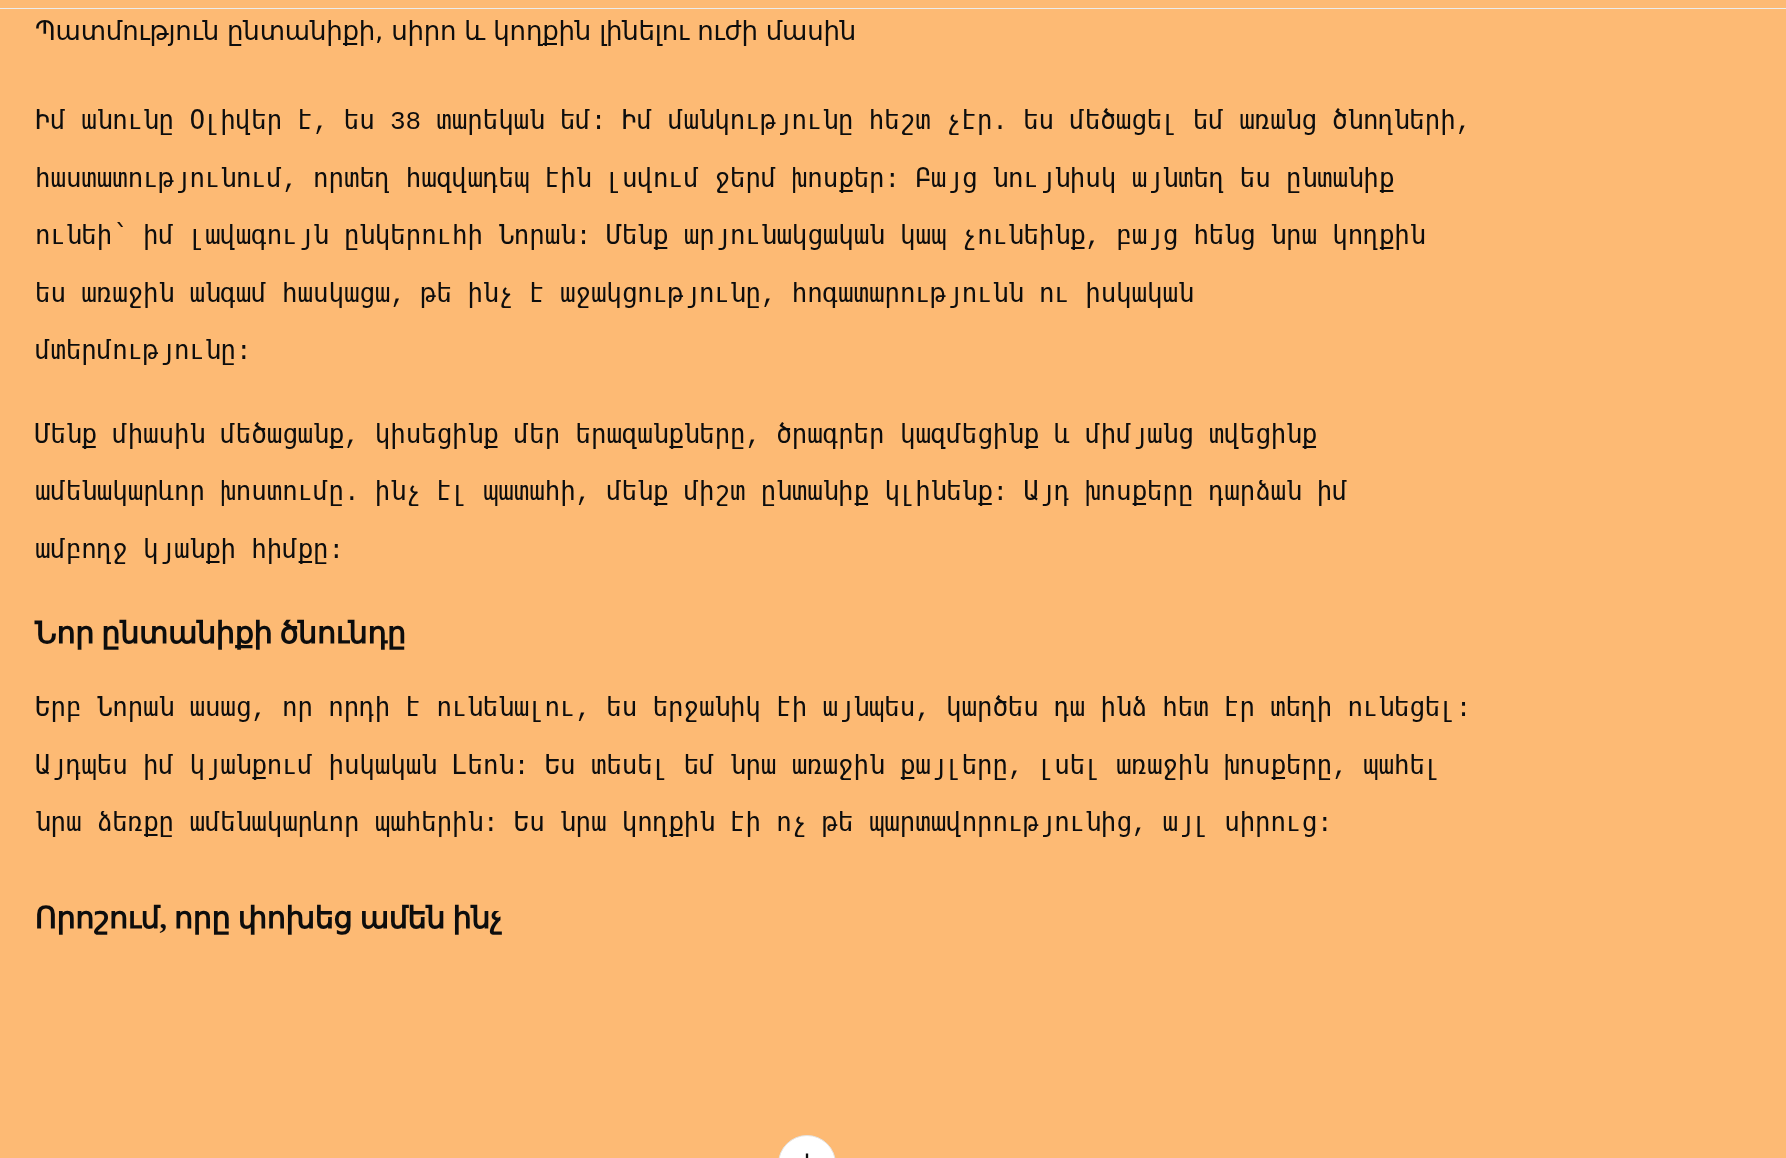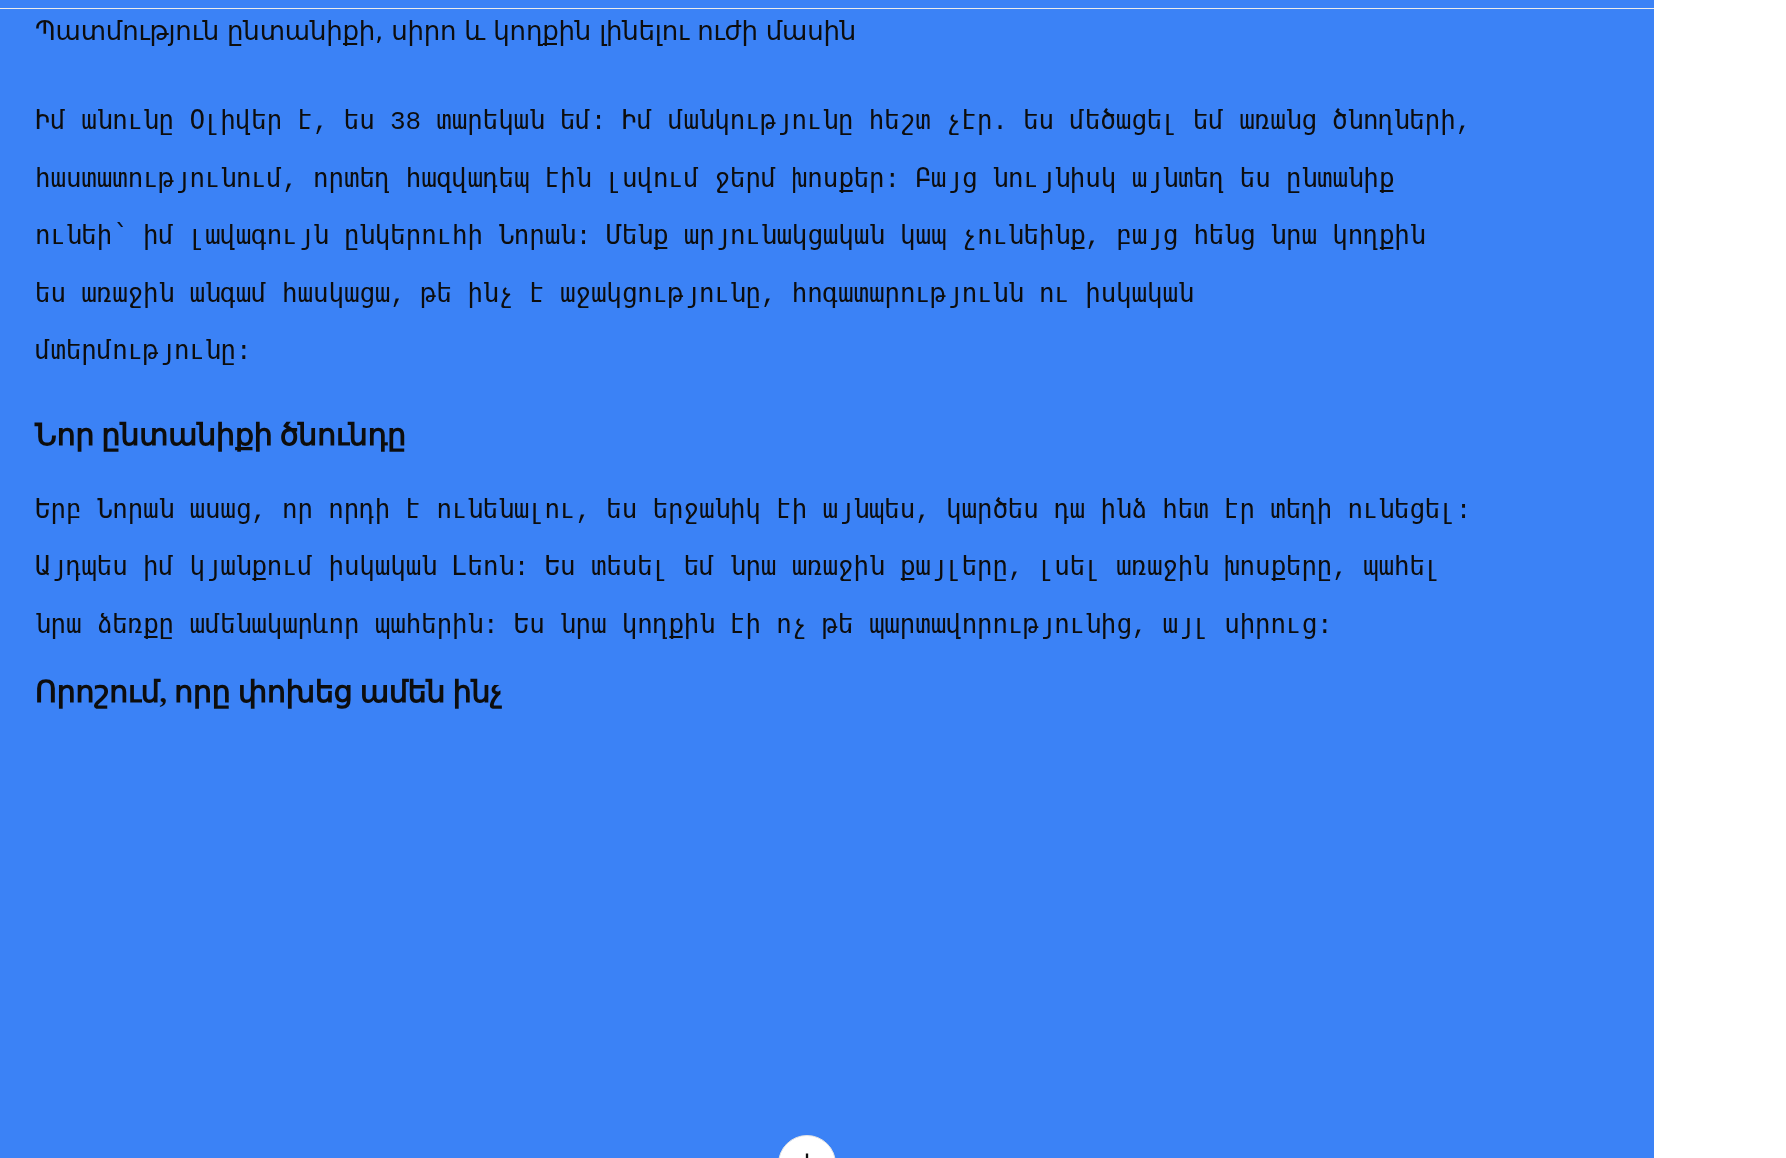--- a/index.html
+++ b/index.html
@@ -5,23 +5,23 @@
   html, body {
     margin: 0;
     padding: 0;
     background: #ffffff;
     width: 1786px;
     height: 1158px;
     overflow: hidden;
   }
   .page {
     position: relative;
-    width: 1654px;
+    width: 1786px;
     height: 1158px;
-    background: #3b82f6;
+    background: #fdba74;
   }
   .top-divider {
     position: absolute;
     top: 8px;
     left: 0;
     width: 100%;
     height: 1px;
     background: #ececec;
   }
   .doc {
@@ -50,21 +50,21 @@
   .para.after-heading { margin-top: 26px; }
   .para.p4 { margin-top: 23px; }
   .heading {
     margin: 31px 0 0 0;
     font-size: 30px;
     line-height: 44px;
     font-weight: 700;
     white-space: pre-line;
     font-family: Liberation Serif, serif;
   }
-  .heading.h2 { margin-top: 15px; }
+  .heading.h2 { margin-top: 42px; }
   .scroll-btn {
     position: absolute;
     left: 778px;
     top: 1135px;
     width: 58px;
     height: 58px;
     border-radius: 50%;
     background: #ffffff;
     border: 1.5px solid #e3e3e3;
     display: flex;
@@ -91,20 +91,23 @@
 
   <article class="doc">
     <p class="subtitle">Պատմություն ընտանիքի, սիրո և կողքին լինելու ուժի մասին</p>
 
     <p class="para first">Իմ անունը Օլիվեր է, ես 38 տարեկան եմ: Իմ մանկությունը հեշտ չէր. ես մեծացել եմ առանց ծնողների,
 հաստատությունում, որտեղ հազվադեպ էին լսվում ջերմ խոսքեր: Բայց նույնիսկ այնտեղ ես ընտանիք
 ունեի՝ իմ լավագույն ընկերուհի Նորան: Մենք արյունակցական կապ չունեինք, բայց հենց նրա կողքին
 ես առաջին անգամ հասկացա, թե ինչ է աջակցությունը, հոգատարությունն ու իսկական
 մտերմությունը:</p>
 
+    <p class="para">Մենք միասին մեծացանք, կիսեցինք մեր երազանքները, ծրագրեր կազմեցինք և միմյանց տվեցինք
+ամենակարևոր խոստումը. ինչ էլ պատահի, մենք միշտ ընտանիք կլինենք: Այդ խոսքերը դարձան իմ
+ամբողջ կյանքի հիմքը:</p>
 
     <h2 class="heading">Նոր ընտանիքի ծնունդը</h2>
 
     <p class="para after-heading">Երբ Նորան ասաց, որ որդի է ունենալու, ես երջանիկ էի այնպես, կարծես դա ինձ հետ էր տեղի ունեցել:
 Այդպես իմ կյանքում իսկական Լեոն: Ես տեսել եմ նրա առաջին քայլերը, լսել առաջին խոսքերը, պահել
 նրա ձեռքը ամենակարևոր պահերին: Ես նրա կողքին էի ոչ թե պարտավորությունից, այլ սիրուց:</p>
 
 
     <h2 class="heading h2">Որոշում, որը փոխեց ամեն ինչ</h2>
   </article>

